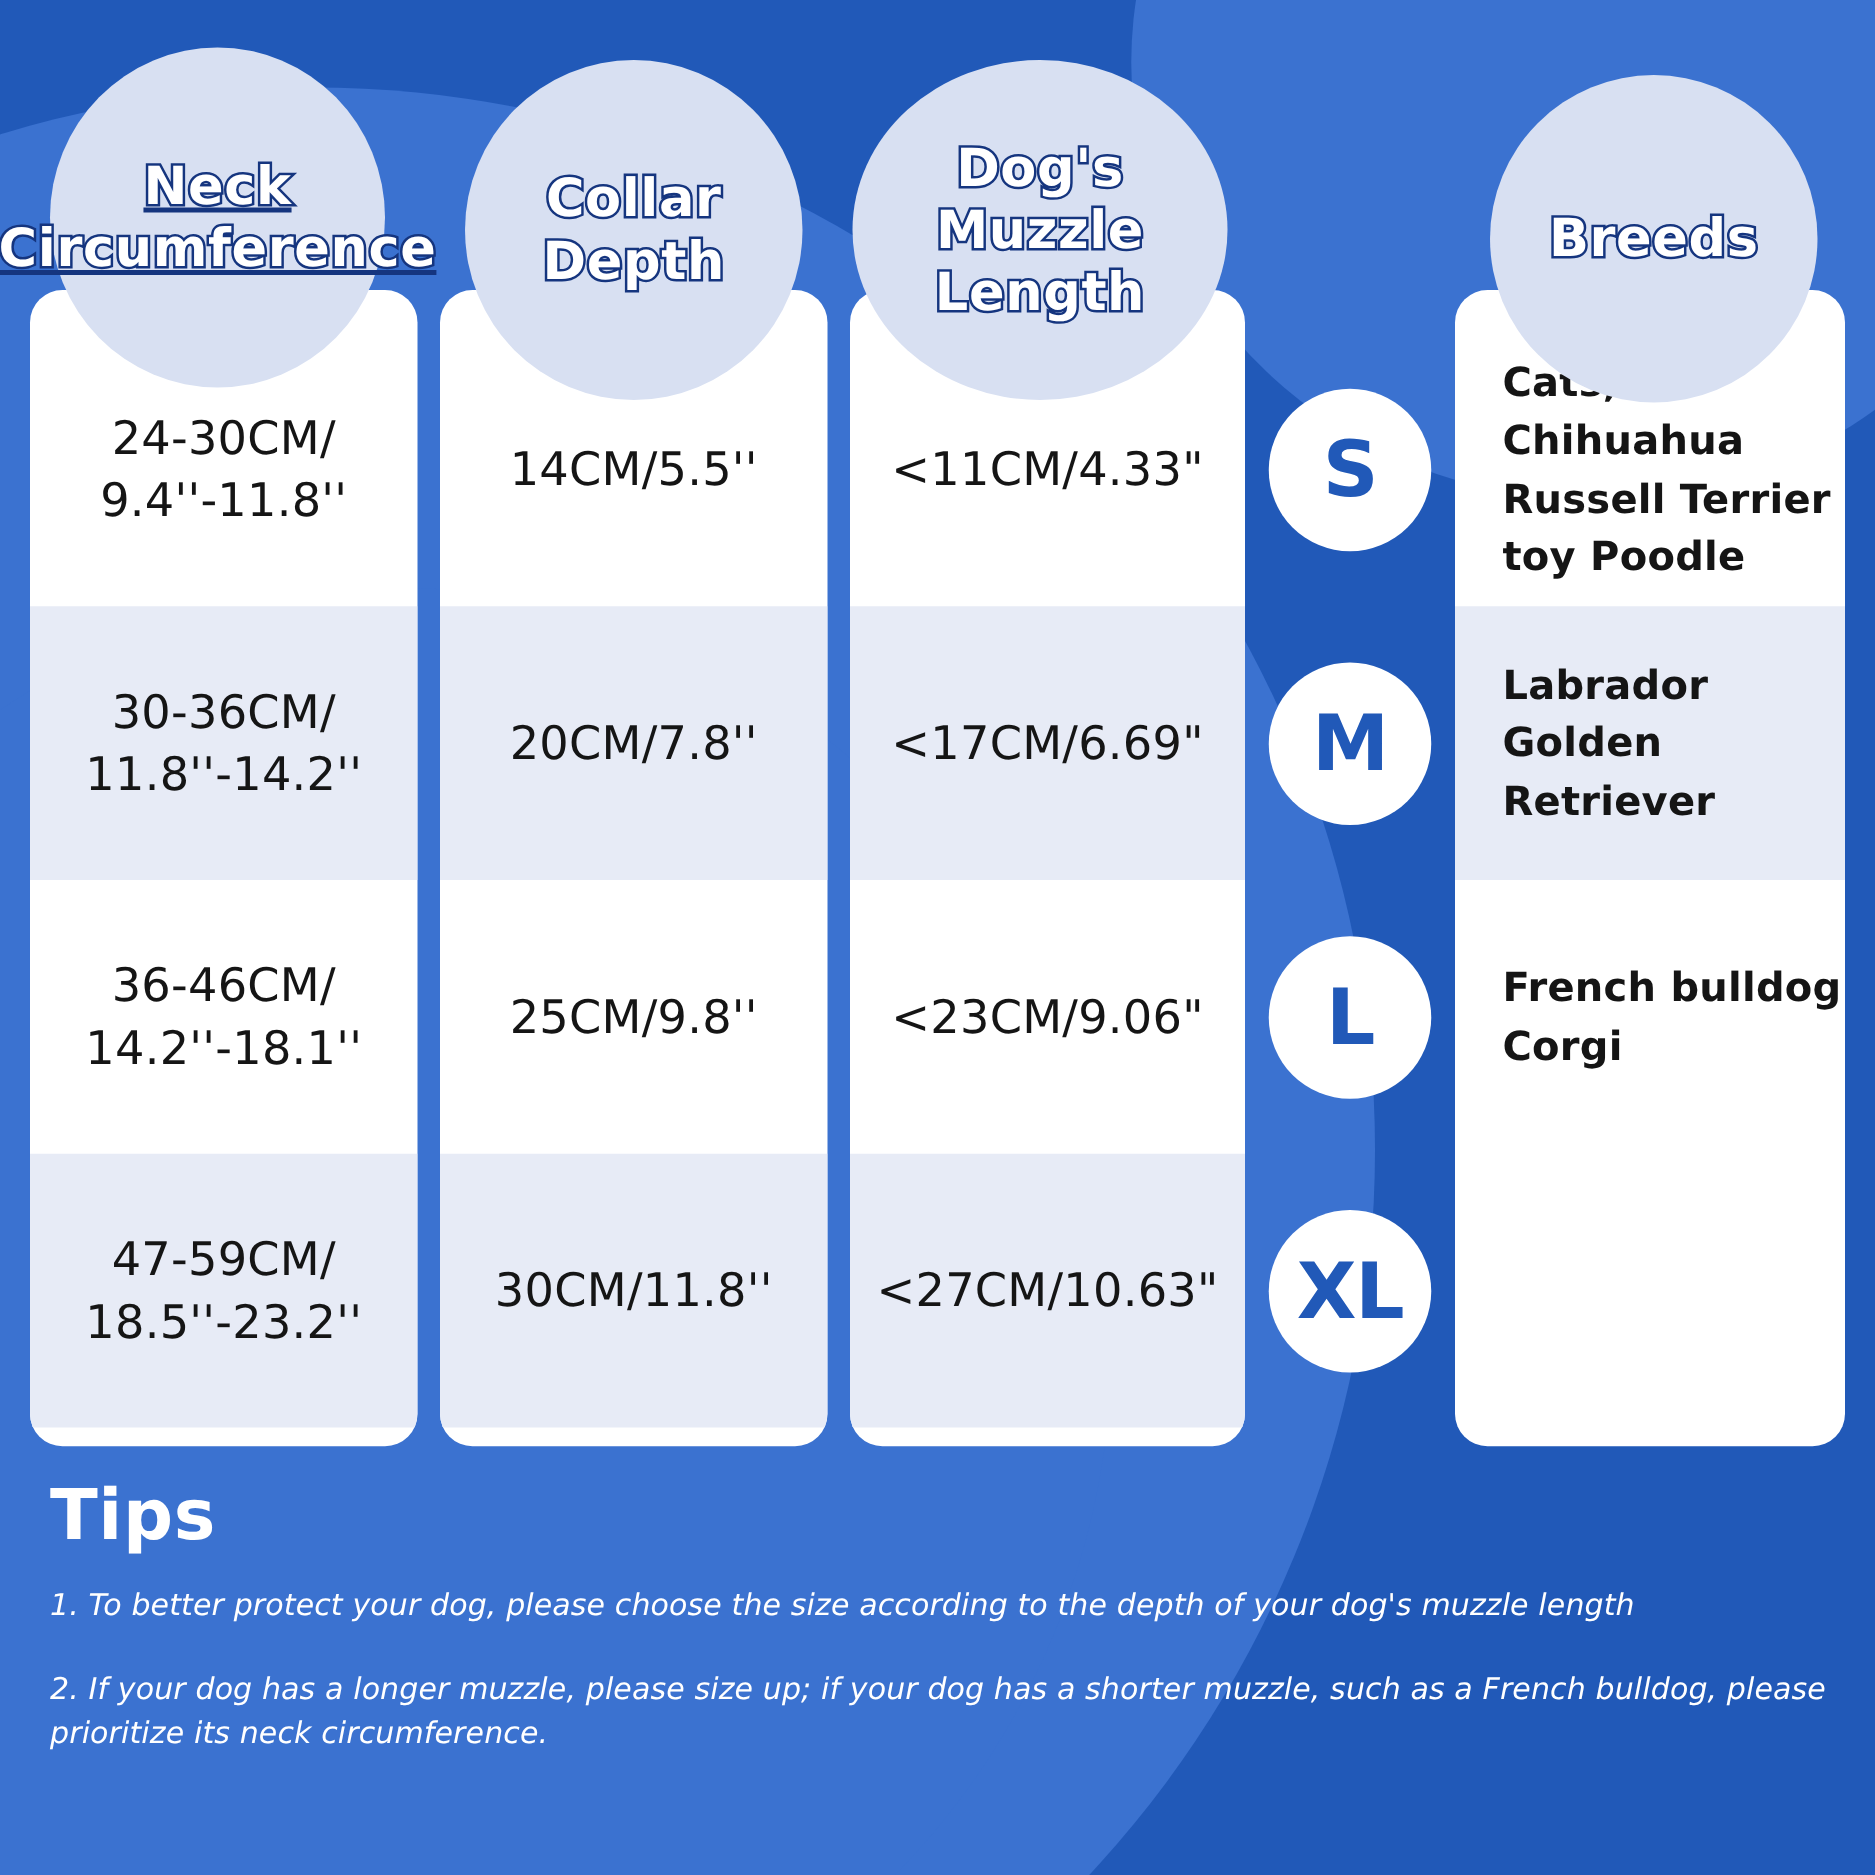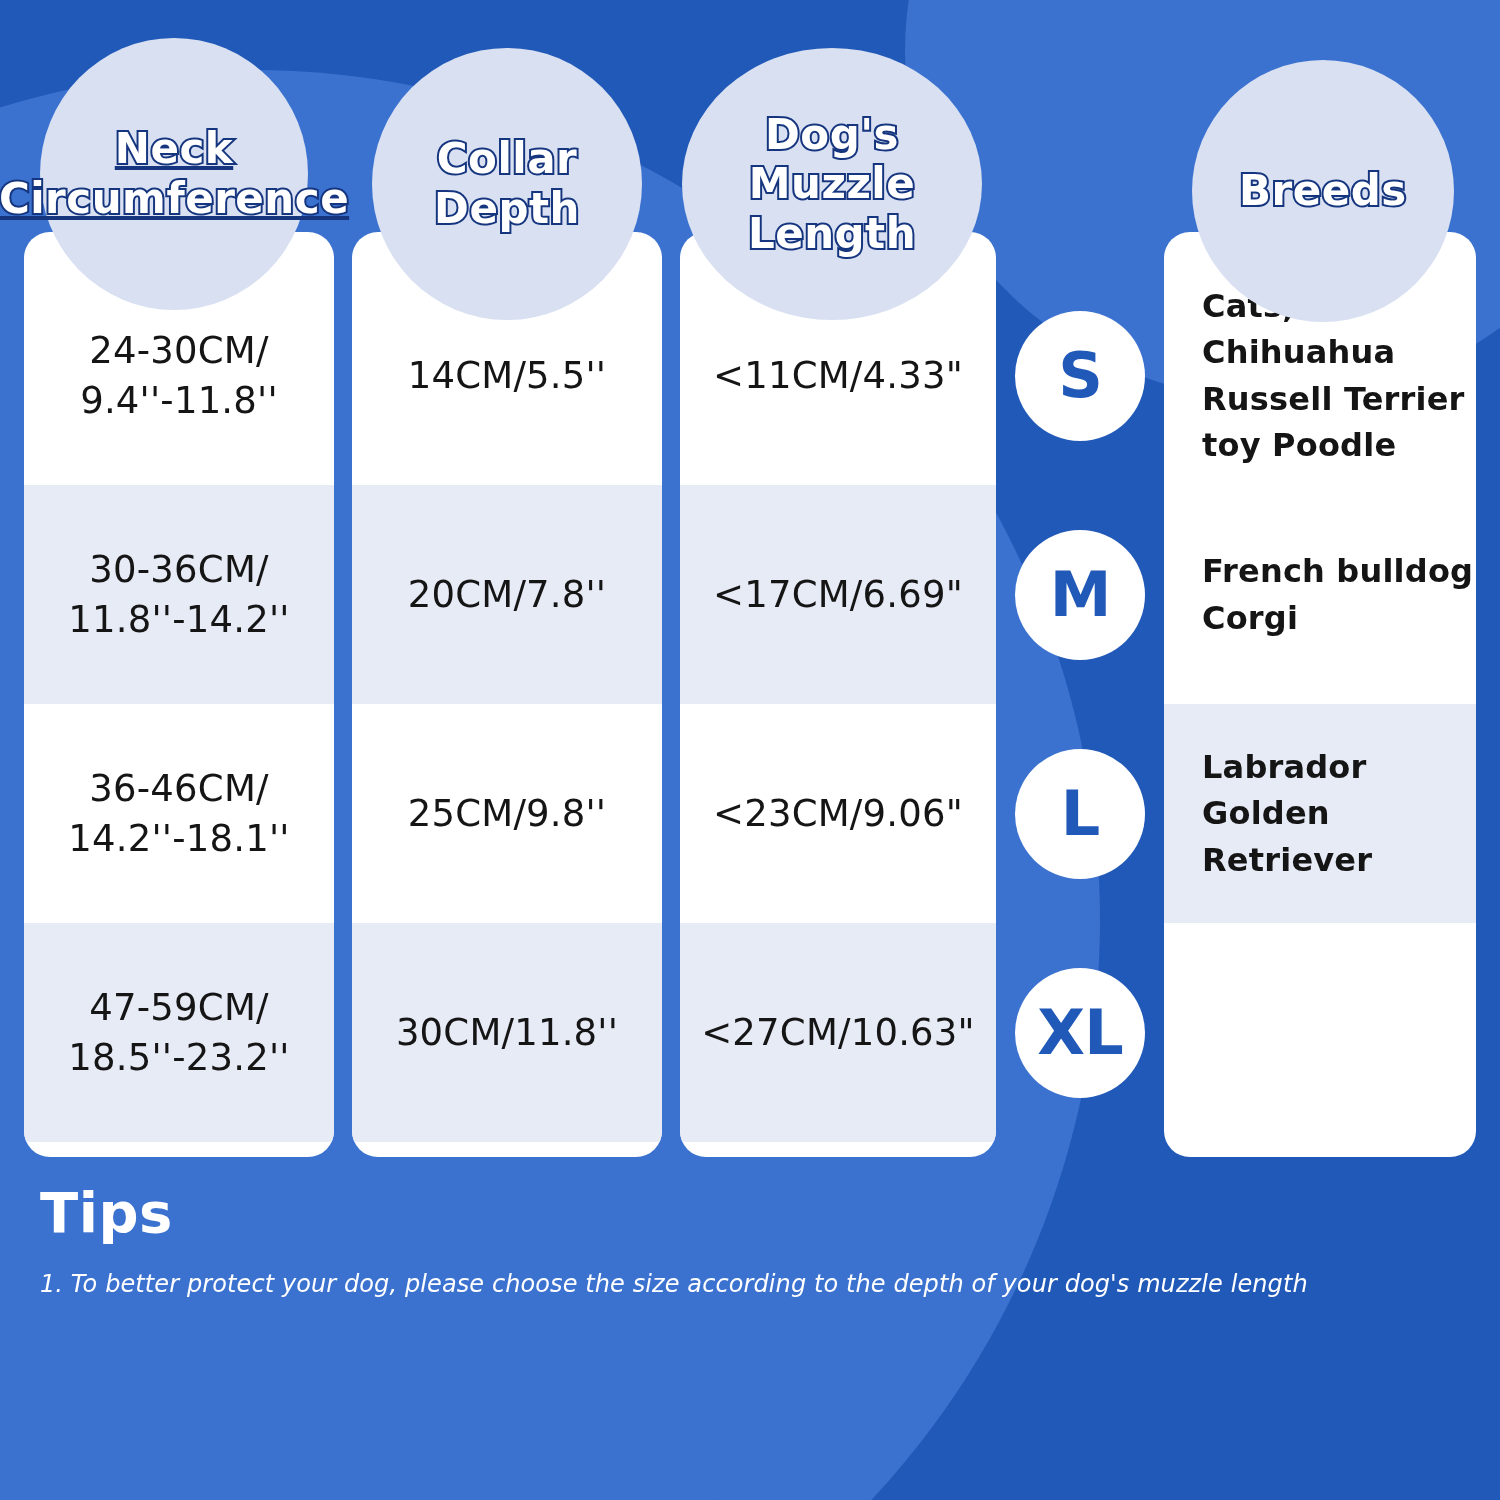--- a/index.html
+++ b/index.html
@@ -171,28 +171,29 @@
       <div class="cell">
         <div class="badge">L</div>
       </div>
       <div class="cell">
         <div class="badge">XL</div>
       </div>
     </div>
 
     <div class="col" id="col-breeds">
       <div class="cell r0">Cats, Chihuahua<br>Russell Terrier<br>toy Poodle</div>
+      <div class="cell alt">Labrador<br>Golden Retriever</div>
       <div class="cell">French bulldog<br>Corgi</div>
-      <div class="cell alt">Labrador<br>Golden Retriever</div>
     </div>
 
     <div class="bubble" id="bubble-neck">Neck<br>Circumference</div>
     <div class="bubble" id="bubble-depth">Collar<br>Depth</div>
     <div class="bubble" id="bubble-muzzle">Dog's Muzzle<br>Length</div>
     <div class="bubble" id="bubble-breeds">Breeds</div>
   </div>
 
   <div id="tips">
     <div id="tips-title">Tips</div>
     <div class="tip">1. To better protect your dog, please choose the size according to the depth of your dog's muzzle length</div>
+    <div class="tip">2. If your dog has a longer muzzle, please size up; if your dog has a shorter muzzle, such as a French bulldog, please prioritize its neck circumference.</div>
   </div>
 
 </div>
 
 </body></html>

